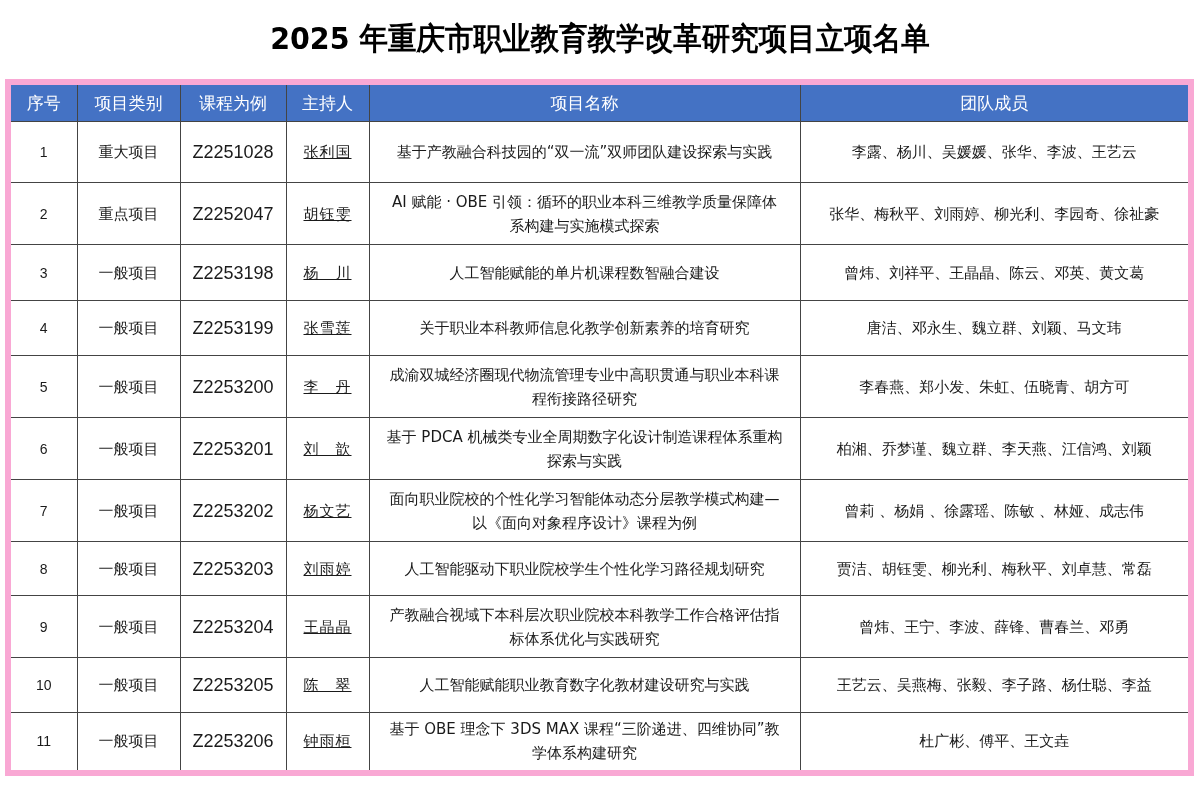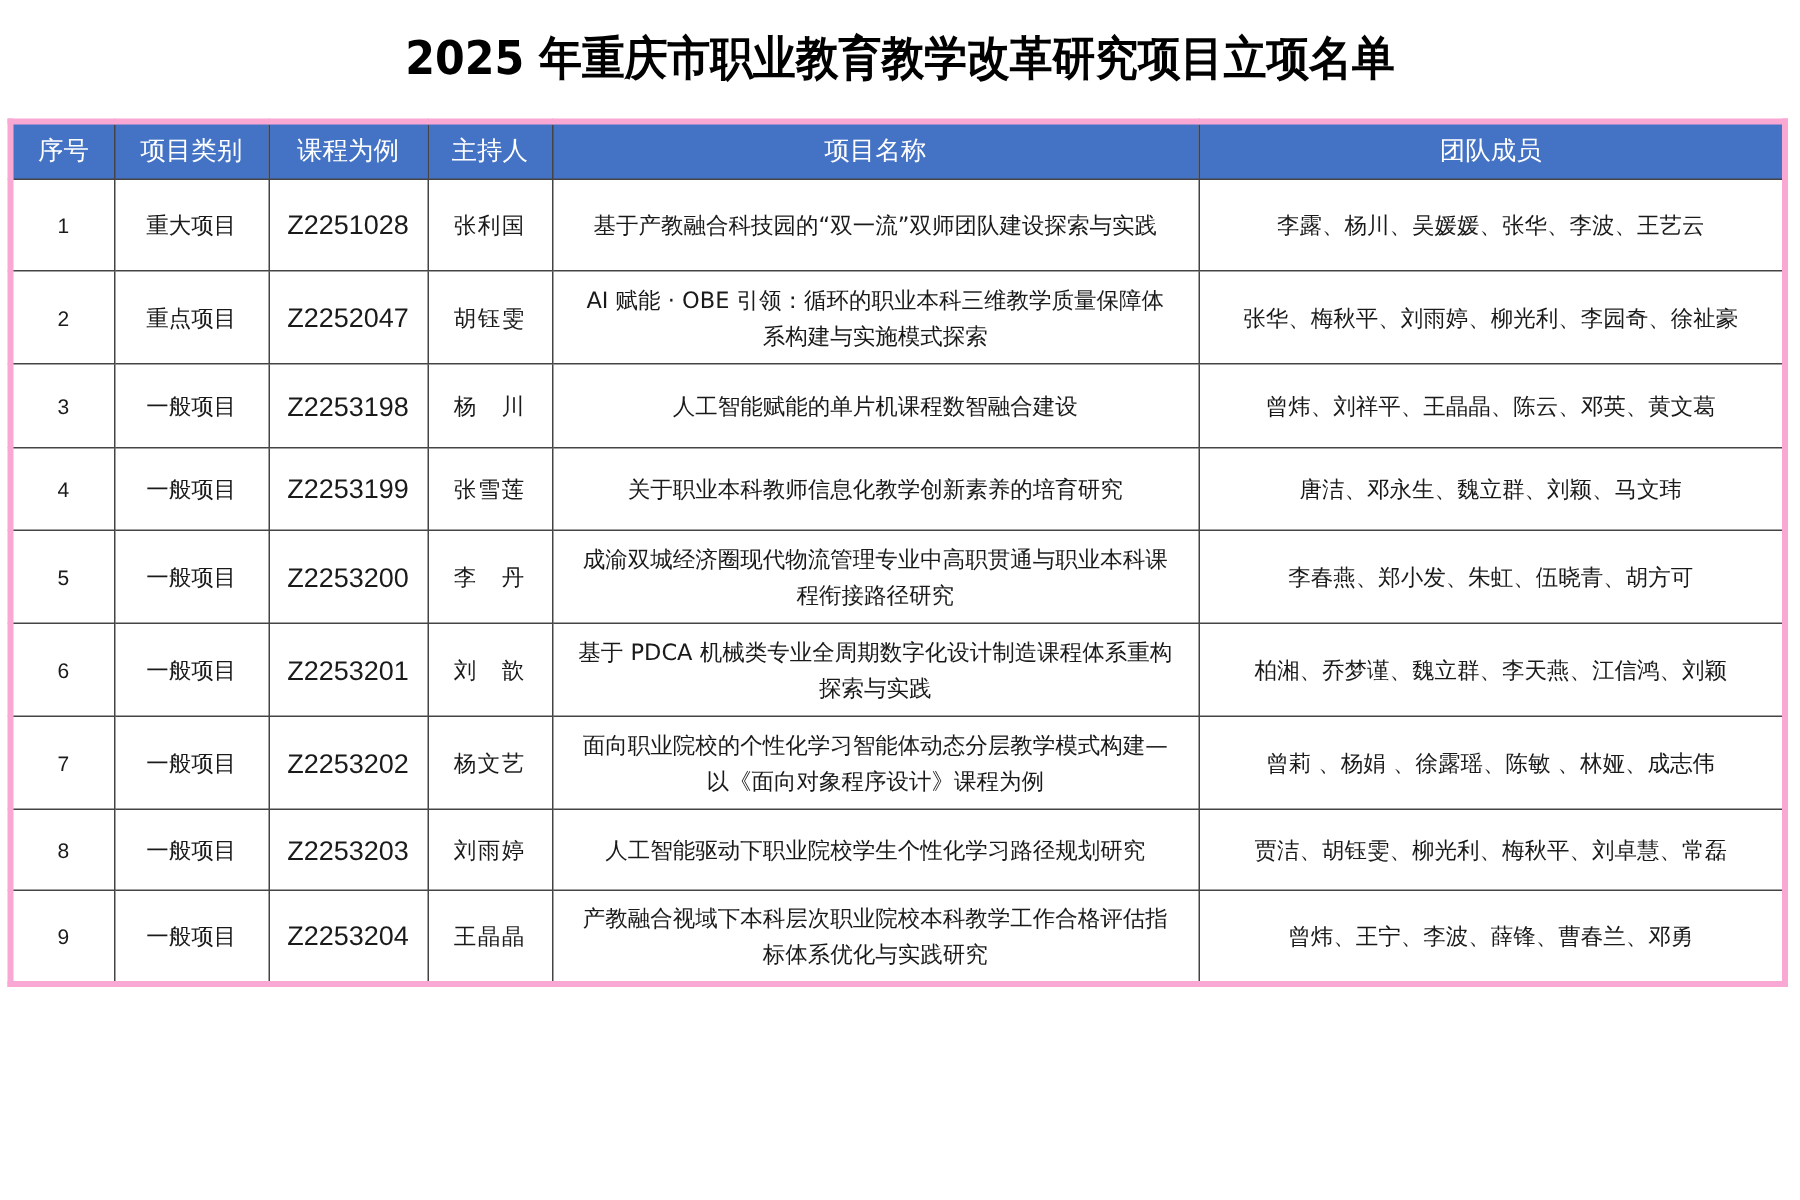--- a/index.html
+++ b/index.html
@@ -6,35 +6,35 @@
   body { width: 1200px; height: 800px; position: relative; overflow: hidden;
          font-family: "DejaVu Sans", "Liberation Sans", sans-serif; color: #1a1a1a; }
   .title {
     position: absolute; left: 0; top: 18px; width: 1200px; text-align: center;
     font-family: "DejaVu Sans", sans-serif; font-weight: bold; font-size: 31px;
     letter-spacing: 0px; color: #000; transform: scaleX(0.92); transform-origin: center;
   }
   table.list {
     position: absolute; left: 5px; top: 79px; width: 1183px;
     border-collapse: collapse; table-layout: fixed;
-    border: 4px solid #f9a8d4;
+    border: 6px solid #f9a8d4;
     padding-left: 26px;
   }
   table.list th, table.list td {
     border: 1.5px solid #444; text-align: center; vertical-align: middle;
     padding: 0 6px; font-size: 15px; line-height: 24px;
   }
   table.list th {
     background: #4472c4; color: #ffffff; font-weight: normal; font-size: 17px;
     height: 36px; padding: 0;
   }
   table.list td.code { font-family: "Liberation Sans", sans-serif; font-size: 18px; }
   table.list td.idx  { font-family: "Liberation Sans", sans-serif; font-size: 14px; }
   table.list td.name-col { padding: 0 16px; }
-  table.list td.host { letter-spacing: 1px; }
+  table.list td.host { letter-spacing: 1px; text-decoration: underline; }
 </style>
 </head>
 <body>
 
 <div class="title">2025 年重庆市职业教育教学改革研究项目立项名单</div>
 
 <table class="list">
   <colgroup>
     <col style="width:69px">
     <col style="width:103px">
@@ -119,14 +119,30 @@
       <td>贾洁、胡钰雯、柳光利、梅秋平、刘卓慧、常磊</td>
     </tr>
     <tr style="height:62px">
       <td class="idx">9</td>
       <td>一般项目</td>
       <td class="code">Z2253204</td>
       <td class="host">王晶晶</td>
       <td class="name-col">产教融合视域下本科层次职业院校本科教学工作合格评估指标体系优化与实践研究</td>
       <td>曾炜、王宁、李波、薛锋、曹春兰、邓勇</td>
     </tr>
+    <tr style="height:55px">
+      <td class="idx">10</td>
+      <td>一般项目</td>
+      <td class="code">Z2253205</td>
+      <td class="host">陈　翠</td>
+      <td class="name-col">人工智能赋能职业教育数字化教材建设研究与实践</td>
+      <td>王艺云、吴燕梅、张毅、李子路、杨仕聪、李益</td>
+    </tr>
+    <tr style="height:60px">
+      <td class="idx">11</td>
+      <td>一般项目</td>
+      <td class="code">Z2253206</td>
+      <td class="host">钟雨桓</td>
+      <td class="name-col">基于 OBE 理念下 3DS MAX 课程“三阶递进、四维协同”教学体系构建研究</td>
+      <td>杜广彬、傅平、王文垚</td>
+    </tr>
   </tbody>
 </table>
 
 </body></html>

